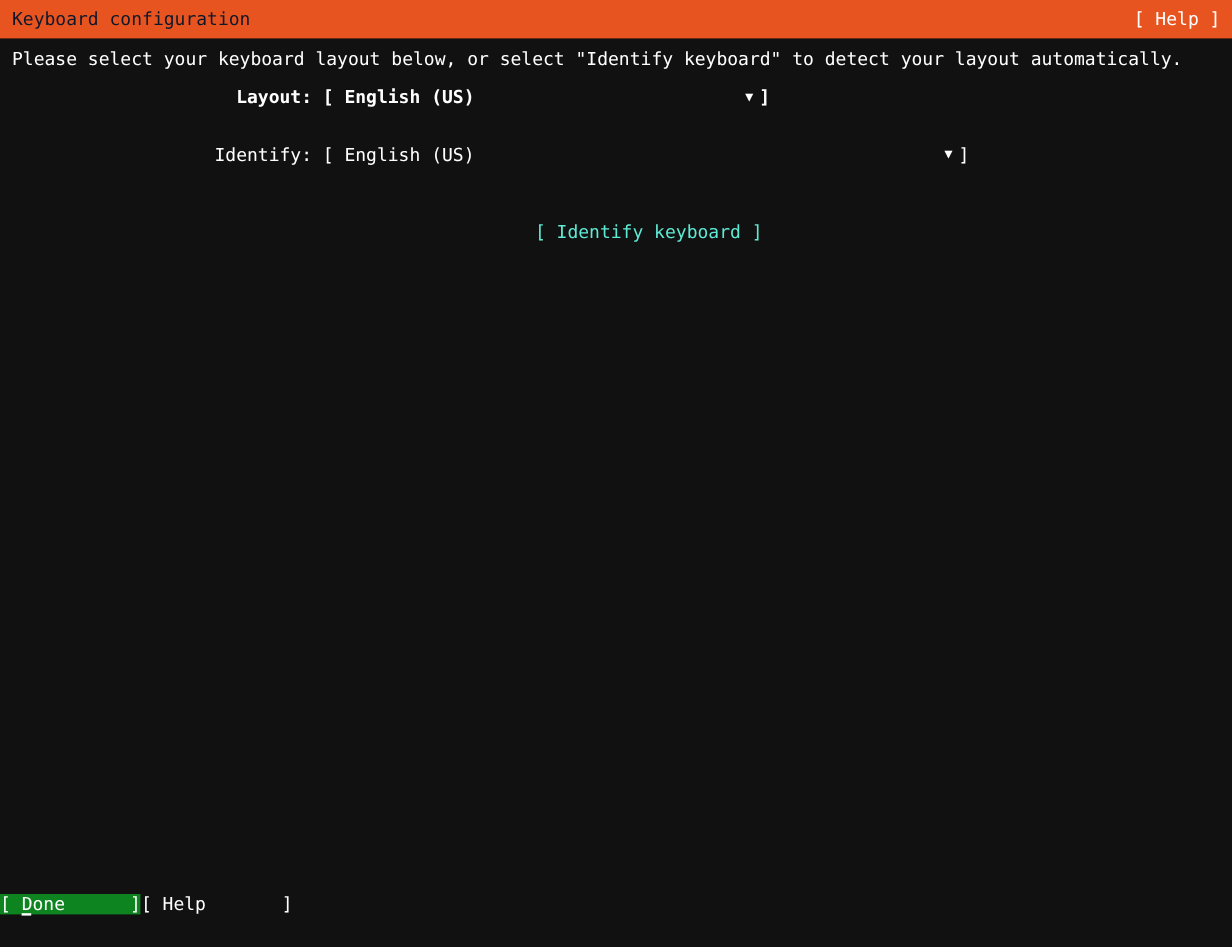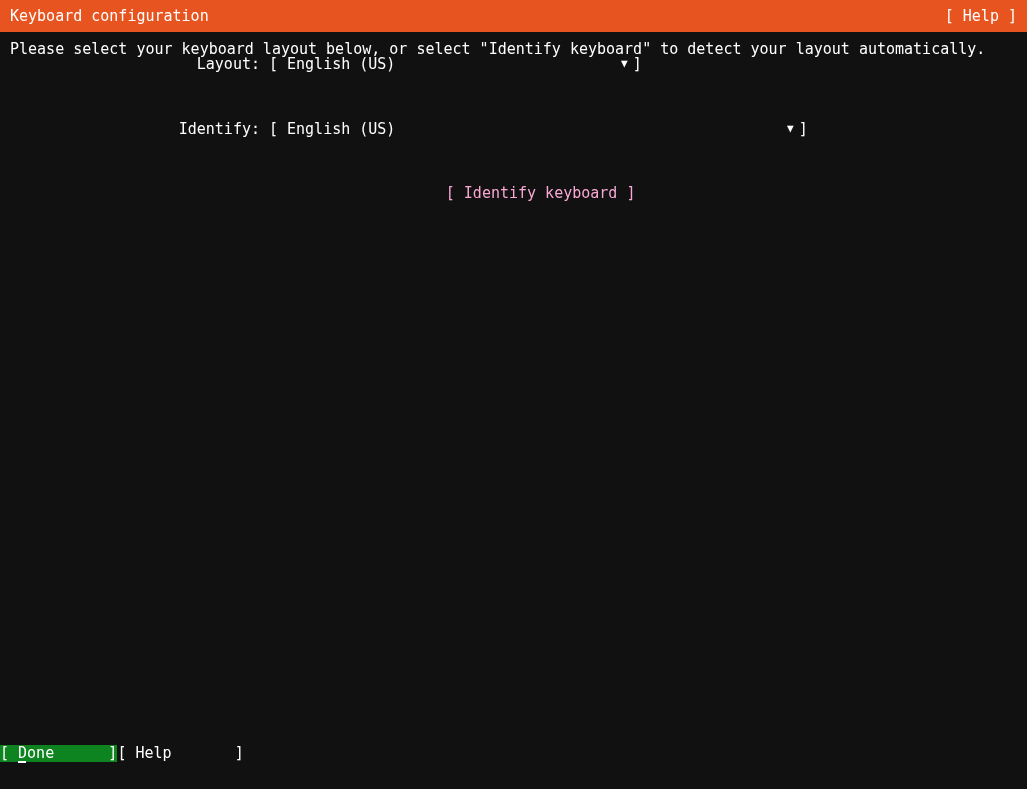--- a/index.html
+++ b/index.html
@@ -33,21 +33,21 @@
     width: 1027px;
     height: 32px;
     background: #e85420;
     display: flex;
     align-items: center;
     justify-content: space-between;
     box-sizing: border-box;
     padding: 0 10px 0 10px;
   }
   .header-title {
-    color: #ffffff;
+    color: #0f172a;
     font-size: 15px;
     letter-spacing: 0px;
     white-space: pre;
   }
   .header-help {
     color: #ffffff;
     font-size: 15px;
     white-space: pre;
   }
 
@@ -69,21 +69,21 @@
   }
 
   .form-row {
     position: absolute;
     white-space: pre;
     color: #ffffff;
     display: flex;
     align-items: baseline;
   }
 
-  .row-layout   { top: 24px; left: 10px; }
+  .row-layout   { top: 41px; left: 10px; font-weight: bold; }
   .row-variant  { top: 89px; left: 10px; }
 
   .field-label {
     display: inline-block;
     width: 250px;
     text-align: right;
     white-space: pre;
   }
 
   .select-box {
@@ -111,21 +111,21 @@
   }
   .caret-gap { display: inline-block; width: 5px; }
 
   .identify-row {
     position: absolute;
     top: 137px;
     left: 0;
     width: 1027px;
     text-align: center;
     white-space: pre;
-    color: #f9a8d4;
+    color: #5eead4;
     cursor: pointer;
   }
 
   
   .buttons {
     position: absolute;
     top: 713px;
     left: 0;
     width: 1027px;
     display: flex;

